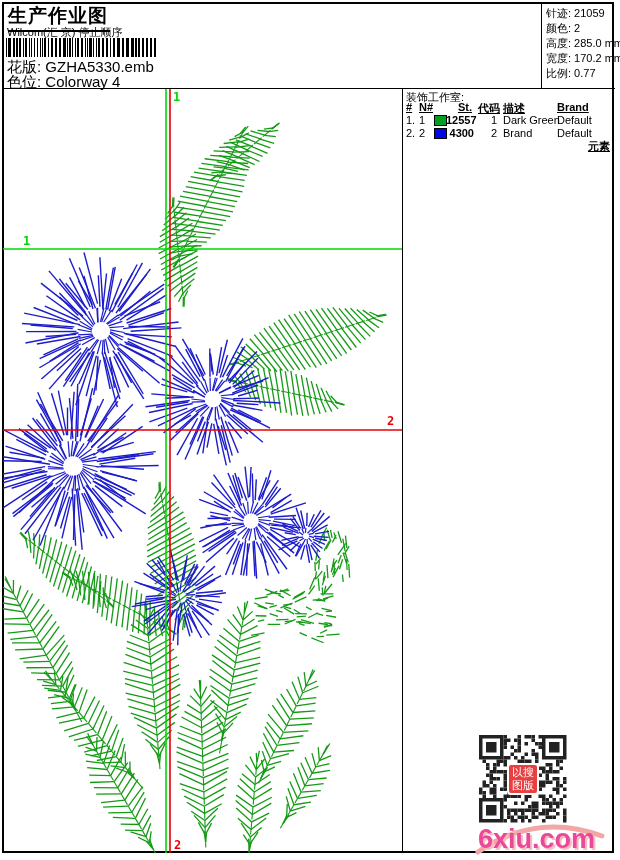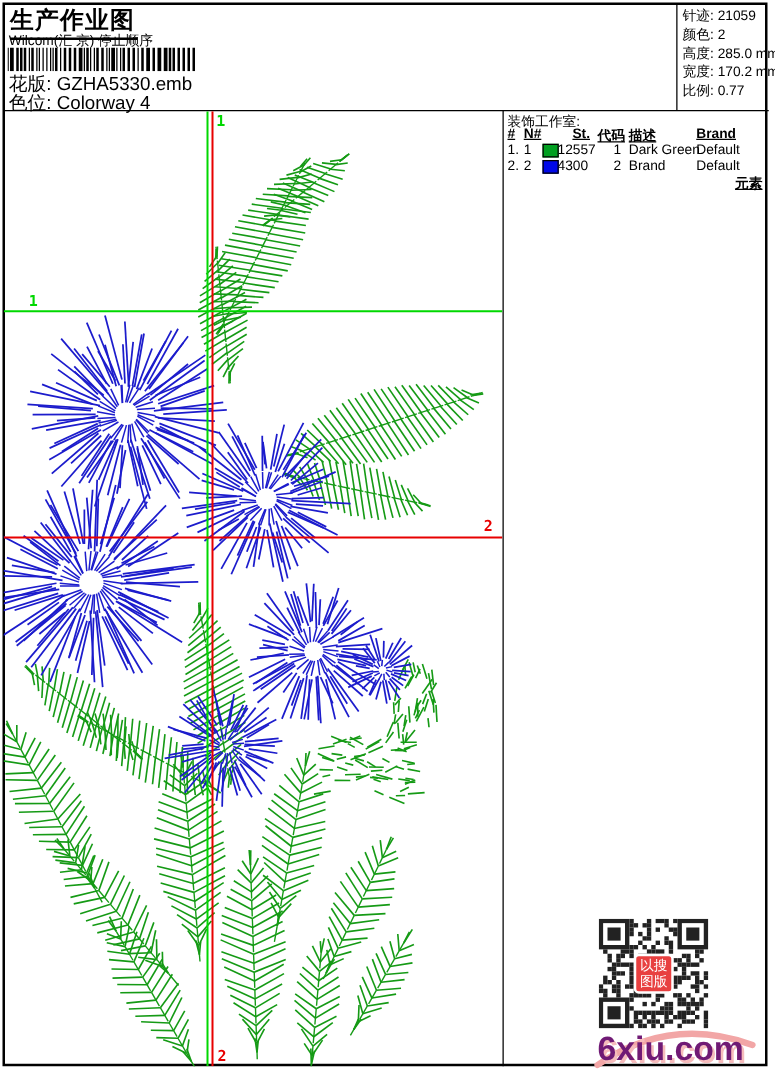--- a/index.html
+++ b/index.html
@@ -19,21 +19,21 @@
   .hdr-rule{position:absolute;left:4px;top:88px;width:611px;height:1px;background:#000;}
   .stats{position:absolute;left:546px;top:6px;font-size:11px;line-height:15px;white-space:nowrap;}
   
   .panel-divider{position:absolute;left:402px;top:88px;width:1px;height:765px;background:#000;}
   .seq-title{position:absolute;left:406px;top:90px;font-size:11px;}
   .seq-head span, .seq-row span{position:absolute;font-size:11px;white-space:nowrap;}
   .seq-head span{font-weight:bold;text-decoration:underline;}
   .c-idx{left:406px;width:12px;}
   .c-n{left:419px;width:14px;}
   .c-sw{left:434px;width:13px;height:11px;border:1px solid #000;box-sizing:border-box;}
-  .c-st{left:446px;width:28px;text-align:left;}
+  .c-st{left:446px;width:28px;text-align:right;font-weight:bold;}
   .c-code{left:474px;width:23px;text-align:right;}
   .c-desc{left:503px;width:54px;}
   .c-brand{left:557px;width:30px;}
   .c-elem{left:588px;width:26px;margin-top:38px;}
   .hd-st{left:456px;width:16px;text-align:right;}
   .hd-code{left:474px;width:23px;text-align:left;}
   
   .design{position:absolute;left:3px;top:89px;}
   
   .qr{position:absolute;left:479px;top:735px;}
@@ -1911,15 +1911,15 @@
       <rect x="3.5" y="66.5" width="17.5" height="17.5" fill="#fff"></rect>
       <rect x="7" y="70" width="10.5" height="10.5" fill="#222"></rect>
       <rect x="29" y="29" width="30" height="30" rx="3" fill="#e84040" stroke="#fff" stroke-width="2"></rect>
       <text x="44" y="41" text-anchor="middle" fill="#fff" font-size="11">以搜</text>
       <text x="44" y="54" text-anchor="middle" fill="#fff" font-size="11">图版</text>
     </svg>
   <div class="wm">
     <svg class="wm-swoosh" width="140" height="38">
       <path id="swoosh" d="M4 32 Q 62 -8, 128 16" fill="none" stroke-width="5" stroke-linecap="round" stroke="#f2a6a6"></path>
     </svg>
-    <div class="wm-text" id="wm-text" style="color: #701a75;">6xiu.com</div>
+    <div class="wm-text" id="wm-text" style="color: #ec4899;">6xiu.com</div>
   </div>
 </div>
 
 </body></html>

